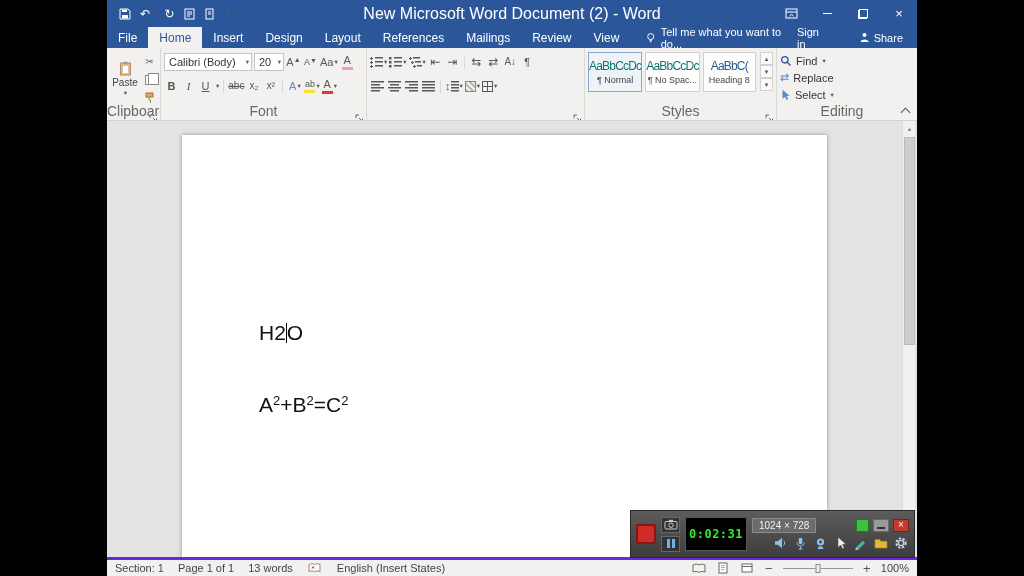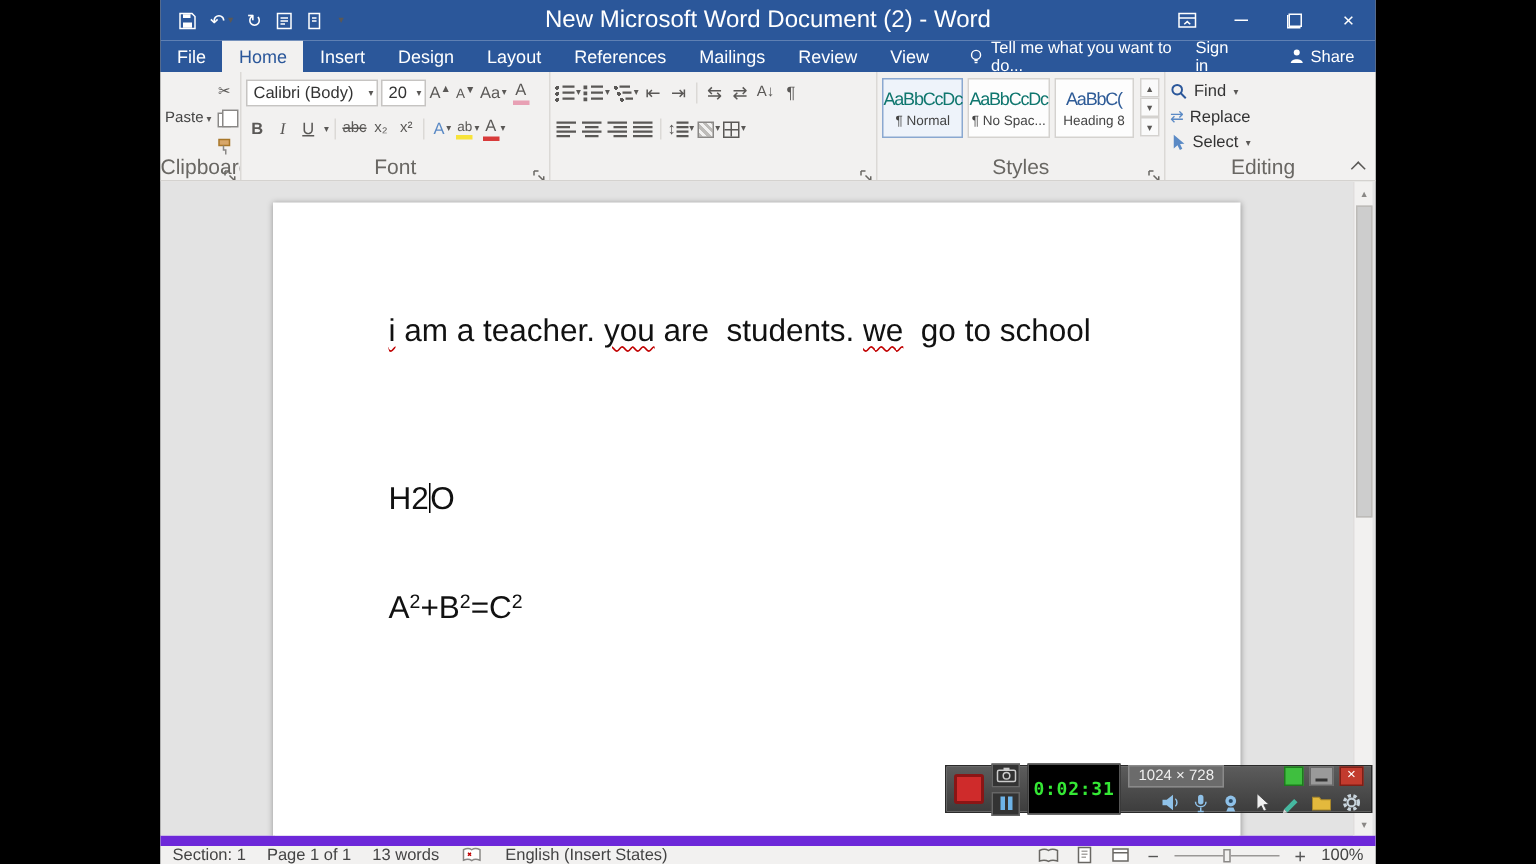--- a/index.html
+++ b/index.html
@@ -35,21 +35,21 @@
   .glabel{position:absolute;bottom:1px;left:0;right:0;text-align:center;font-size:14px;color:#696763}
   .launcher{position:absolute;bottom:2px;right:2px;width:9px;height:9px}
   .grow1{display:flex;align-items:center;gap:2px;height:20px}
   .grow2{display:flex;align-items:center;gap:2px;height:20px;margin-top:4px}
   .ico{display:inline-flex;align-items:center;justify-content:center;min-width:15px;height:16px;color:#5a5856;font-size:11px;line-height:1;white-space:nowrap}
   .cv{font-size:6.5px;color:#5a5856;margin-left:1px}
   .sep{width:1px;height:14px;background:#dbd9d6;margin:0 2px}
 
   
   .g-clip{width:54px;display:flex;gap:2px}
-  .paste{display:flex;flex-direction:row;align-items:center;justify-content:center;width:30px;font-size:10px;color:#444;gap:1px}
+  .paste{display:flex;flex-direction:column;align-items:center;justify-content:center;width:30px;font-size:10px;color:#444;gap:1px}
   .clipcol{display:flex;flex-direction:column;justify-content:flex-start;gap:3px;padding-top:2px}
   .copyic{position:relative;width:9px;height:10px;border:1px solid #8a8886;background:#fff}
   .copyic::after{content:"";position:absolute;left:2px;top:-3px;width:9px;height:10px;border:1px solid #8a8886;background:#fff}
 
   
   .g-font{width:206px}
   .combo{display:flex;align-items:center;background:#fff;border:1px solid #c6c4c2;height:18px;font-size:11px;color:#333;padding:0 2px 0 4px}
   .combo .val{flex:1;white-space:nowrap;overflow:hidden}
   .fname{width:88px}
   .fsize{width:30px}
@@ -93,31 +93,31 @@
   .page{position:absolute;left:75px;top:14px;width:645px;height:520px;background:#fff;box-shadow:0 0 4px rgba(0,0,0,.35)}
   .docline{position:absolute;left:77px;font-size:21px;color:#111;white-space:pre}
   .sp{text-decoration-line:underline;text-decoration-style:wavy;text-decoration-color:#c00000;text-decoration-thickness:1px;text-underline-offset:3px}
   .caretbar{display:inline-block;width:1px;height:20px;background:#000;vertical-align:-3px}
   .supc{font-size:13px;vertical-align:7px}
   .vscroll{position:absolute;right:2px;top:0;bottom:0;width:13px;background:#f2f1f0;border-left:1px solid #e0dedd}
   .varrow{position:absolute;left:0;width:13px;height:15px;display:flex;align-items:center;justify-content:center;font-size:7px;color:#8a8886}
   .vthumb{position:absolute;left:1px;top:16px;width:11px;height:208px;background:#cdcdcd;border:1px solid #bdbbb8}
 
   
-  .statusbar{height:19px;background:#f2f1f0;border-top:7px solid #6d28d9;display:flex;align-items:center;font-size:11px;color:#444;flex:none;padding:0 8px;gap:14px}
+  .statusbar{height:19px;background:#f2f1f0;border-top:3px solid #6d28d9;display:flex;align-items:center;font-size:11px;color:#444;flex:none;padding:0 8px;gap:14px}
   .sb-right{margin-left:auto;display:flex;align-items:center;gap:8px}
   .viewbtn{display:inline-flex;align-items:center;justify-content:center;width:16px;height:15px}
   .zoomtrack{position:relative;width:70px;height:12px;display:flex;align-items:center}
   .ztline{width:100%;height:1px;background:#9a9896}
   .ztnotch{position:absolute;left:50%;top:2px;width:1px;height:8px;background:#9a9896}
   .zthandle{position:absolute;left:50%;top:2px;width:5px;height:9px;background:#f2f1f0;border:1px solid #8a8886;transform:translateX(-50%)}
   .zpm{font-size:13px;color:#555;width:12px;text-align:center}
 
   
-  .recorder{position:absolute;left:630px;top:510px;width:285px;height:32px;background:linear-gradient(#5c5c5c,#3d3d3d);border:1px solid #2a2a2a;display:flex;align-items:center;gap:5px;padding:3px 5px;z-index:9}
+  .recorder{position:absolute;left:630px;top:510px;width:285px;height:48px;background:linear-gradient(#5c5c5c,#3d3d3d);border:1px solid #2a2a2a;display:flex;align-items:center;gap:5px;padding:3px 5px;z-index:9}
   .recstop{width:20px;height:20px;background:#cf2b2b;border:2px solid #8a1515;border-radius:2px;flex:none}
   .reccol{display:flex;flex-direction:column;gap:3px}
   .recsq{width:19px;height:16px;background:#333;border:1px solid #666;display:flex;align-items:center;justify-content:center}
   .pausebars{display:flex;gap:2px}
   .pausebars i{display:block;width:3px;height:9px;background:#6db3e8}
   .lcd{width:62px;height:34px;background:#000;border:1px solid #555;display:flex;align-items:center;justify-content:center;font-family:"DejaVu Sans Mono",monospace;font-size:12px;font-weight:bold;color:#35e835;letter-spacing:.5px}
   .recright{flex:1;display:flex;flex-direction:column;gap:3px}
   .rectop{display:flex;align-items:center;gap:4px}
   .resplaque{height:15px;padding:0 6px;background:#6b6b6b;border:1px solid #8a8a8a;color:#f0f0f0;font-size:10px;display:flex;align-items:center;white-space:nowrap}
   .recspacer{flex:1}
@@ -435,21 +435,20 @@
           <span class="cv">▾</span>
         </div>
         <div class="glabel">Editing</div>
       </div>
 
       <span class="chev collapse"></span>
     </div>
 
     <div class="docarea">
       <div class="page">
-        <div class="docline" style="top:74px"><span class="sp">i</span><span> am a teacher. </span><span class="sp">you</span><span> are  students. </span><span class="sp">we</span><span>  go to school</span></div>
         <div class="docline" style="top:186px"><span>H2</span><span class="caretbar"></span><span>O</span></div>
         <div class="docline" style="top:258px"><span>A</span><span class="supc">2</span><span>+B</span><span class="supc">2</span><span>=C</span><span class="supc">2</span></div>
       </div>
       <div class="vscroll">
         <span class="varrow" style="top:0">▴</span>
         <span class="vthumb"></span>
         <span class="varrow" style="bottom:0">▾</span>
       </div>
     </div>
 

